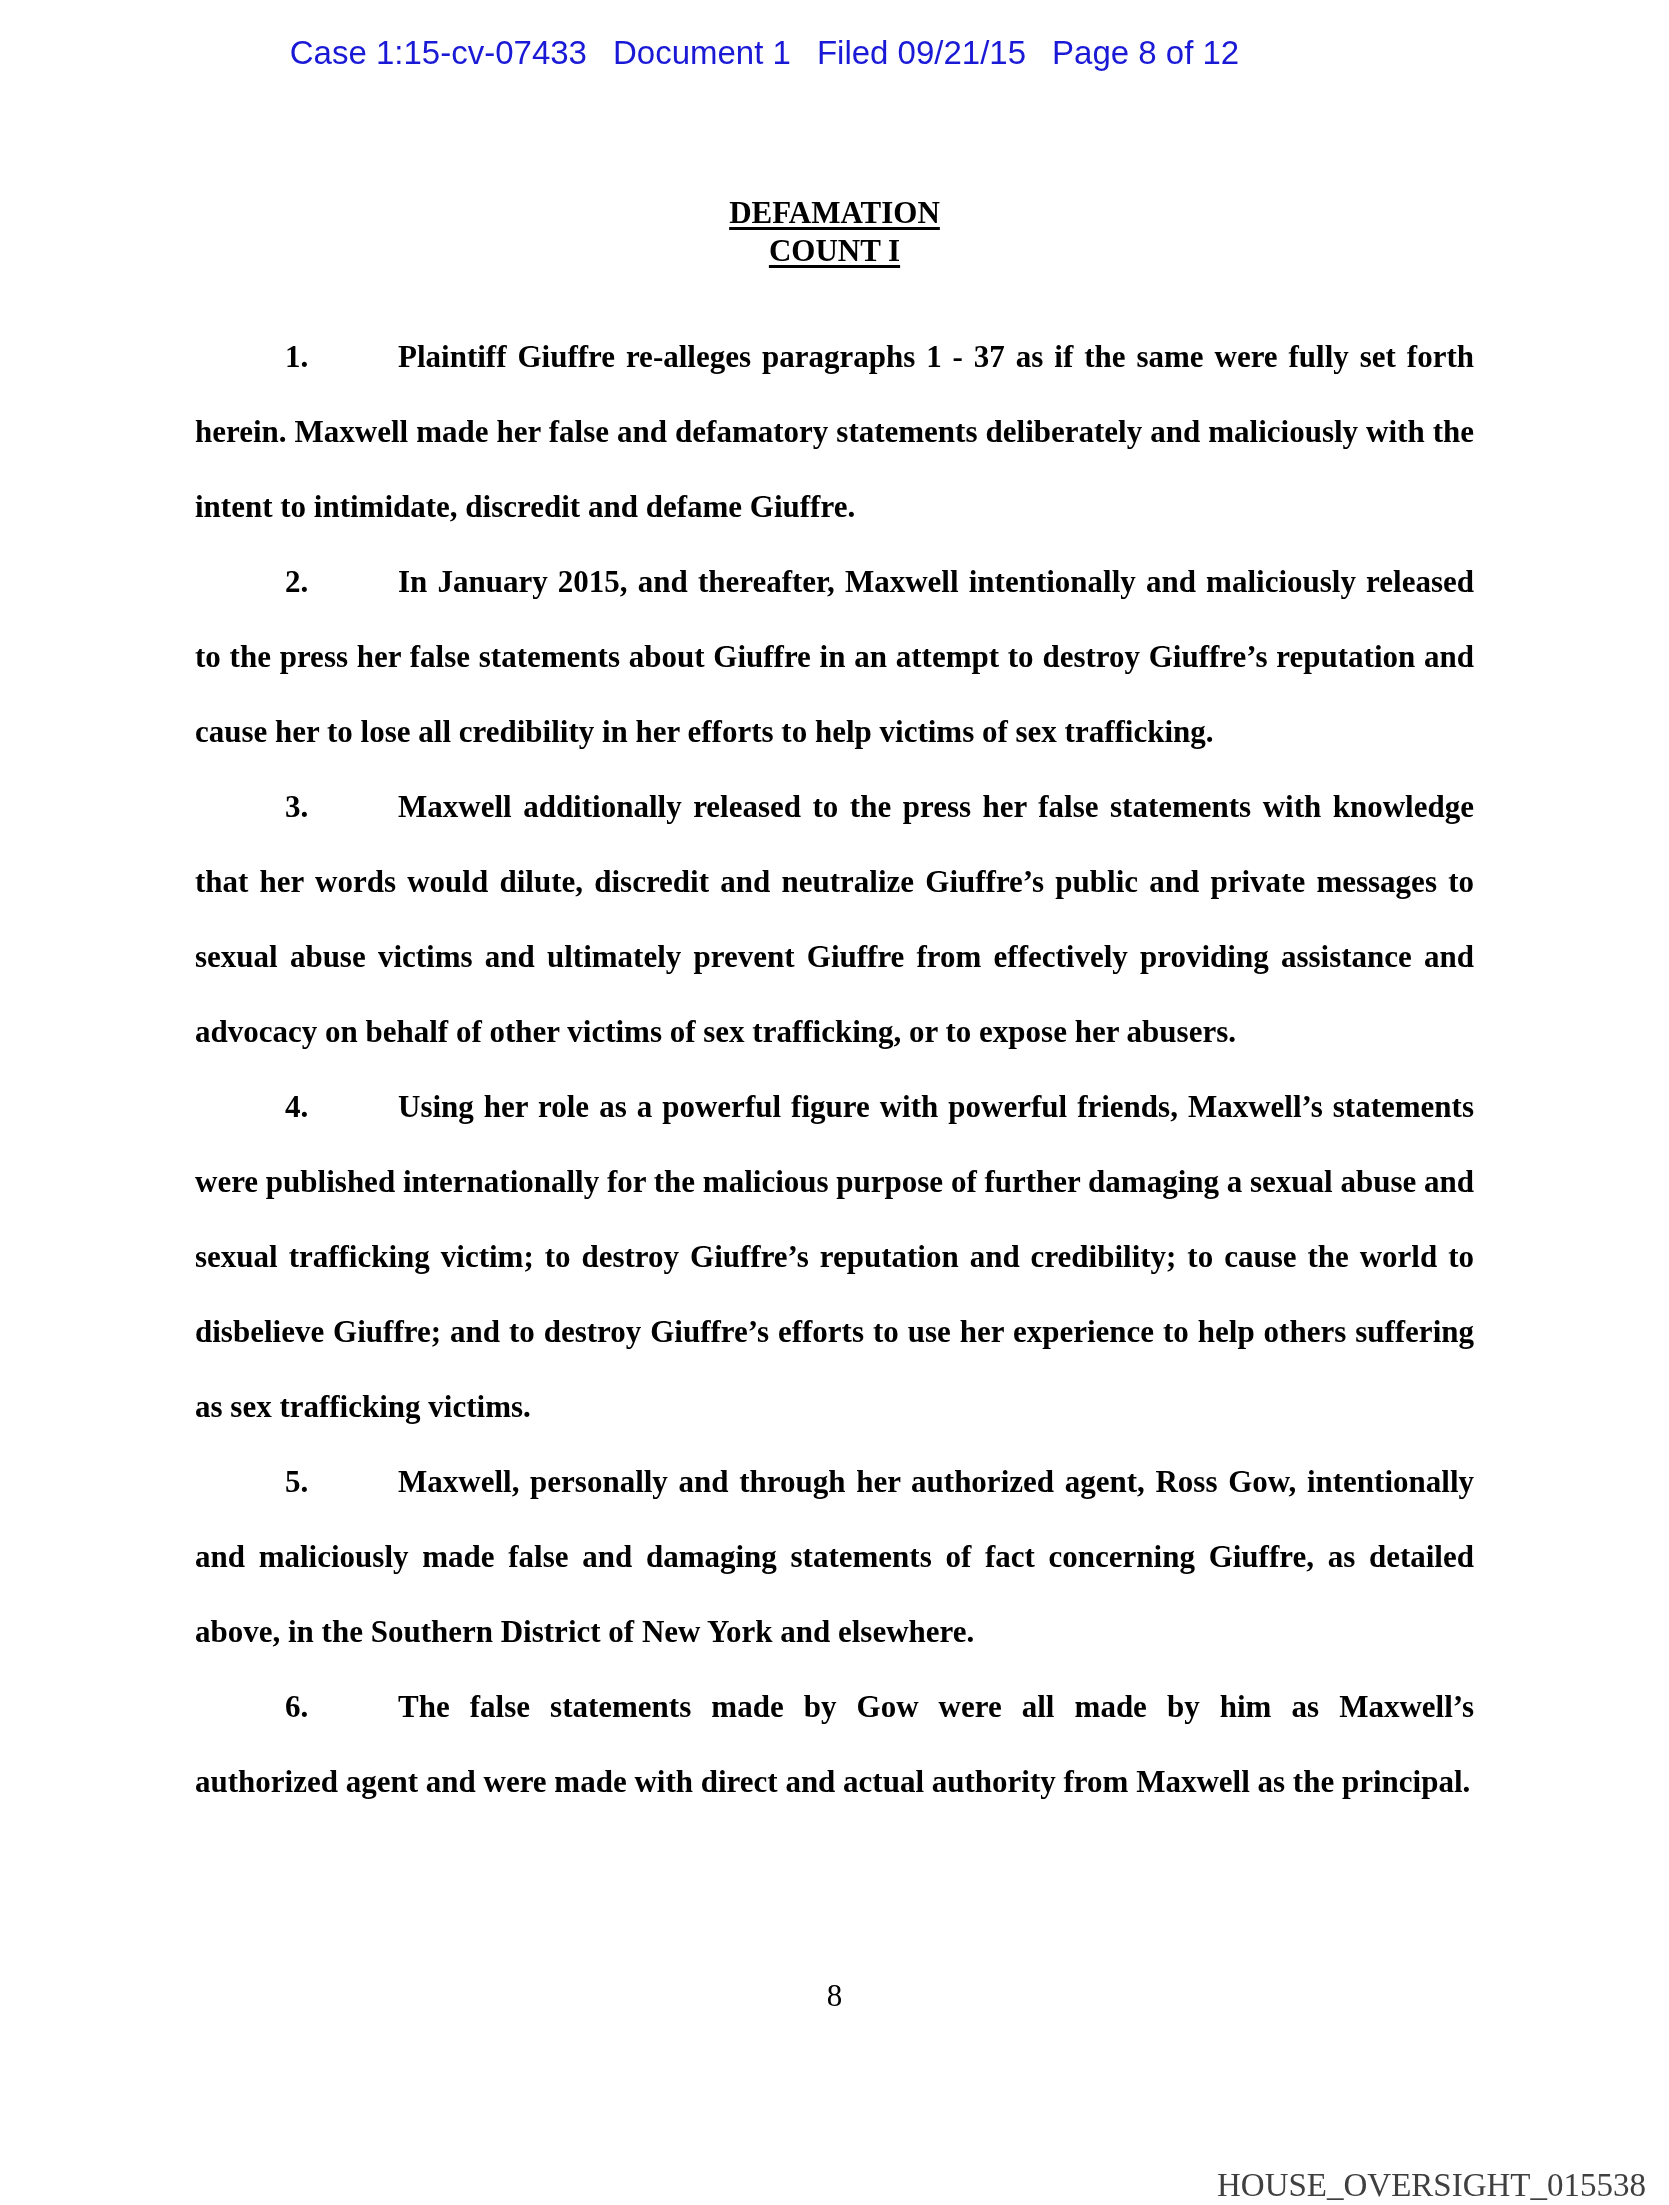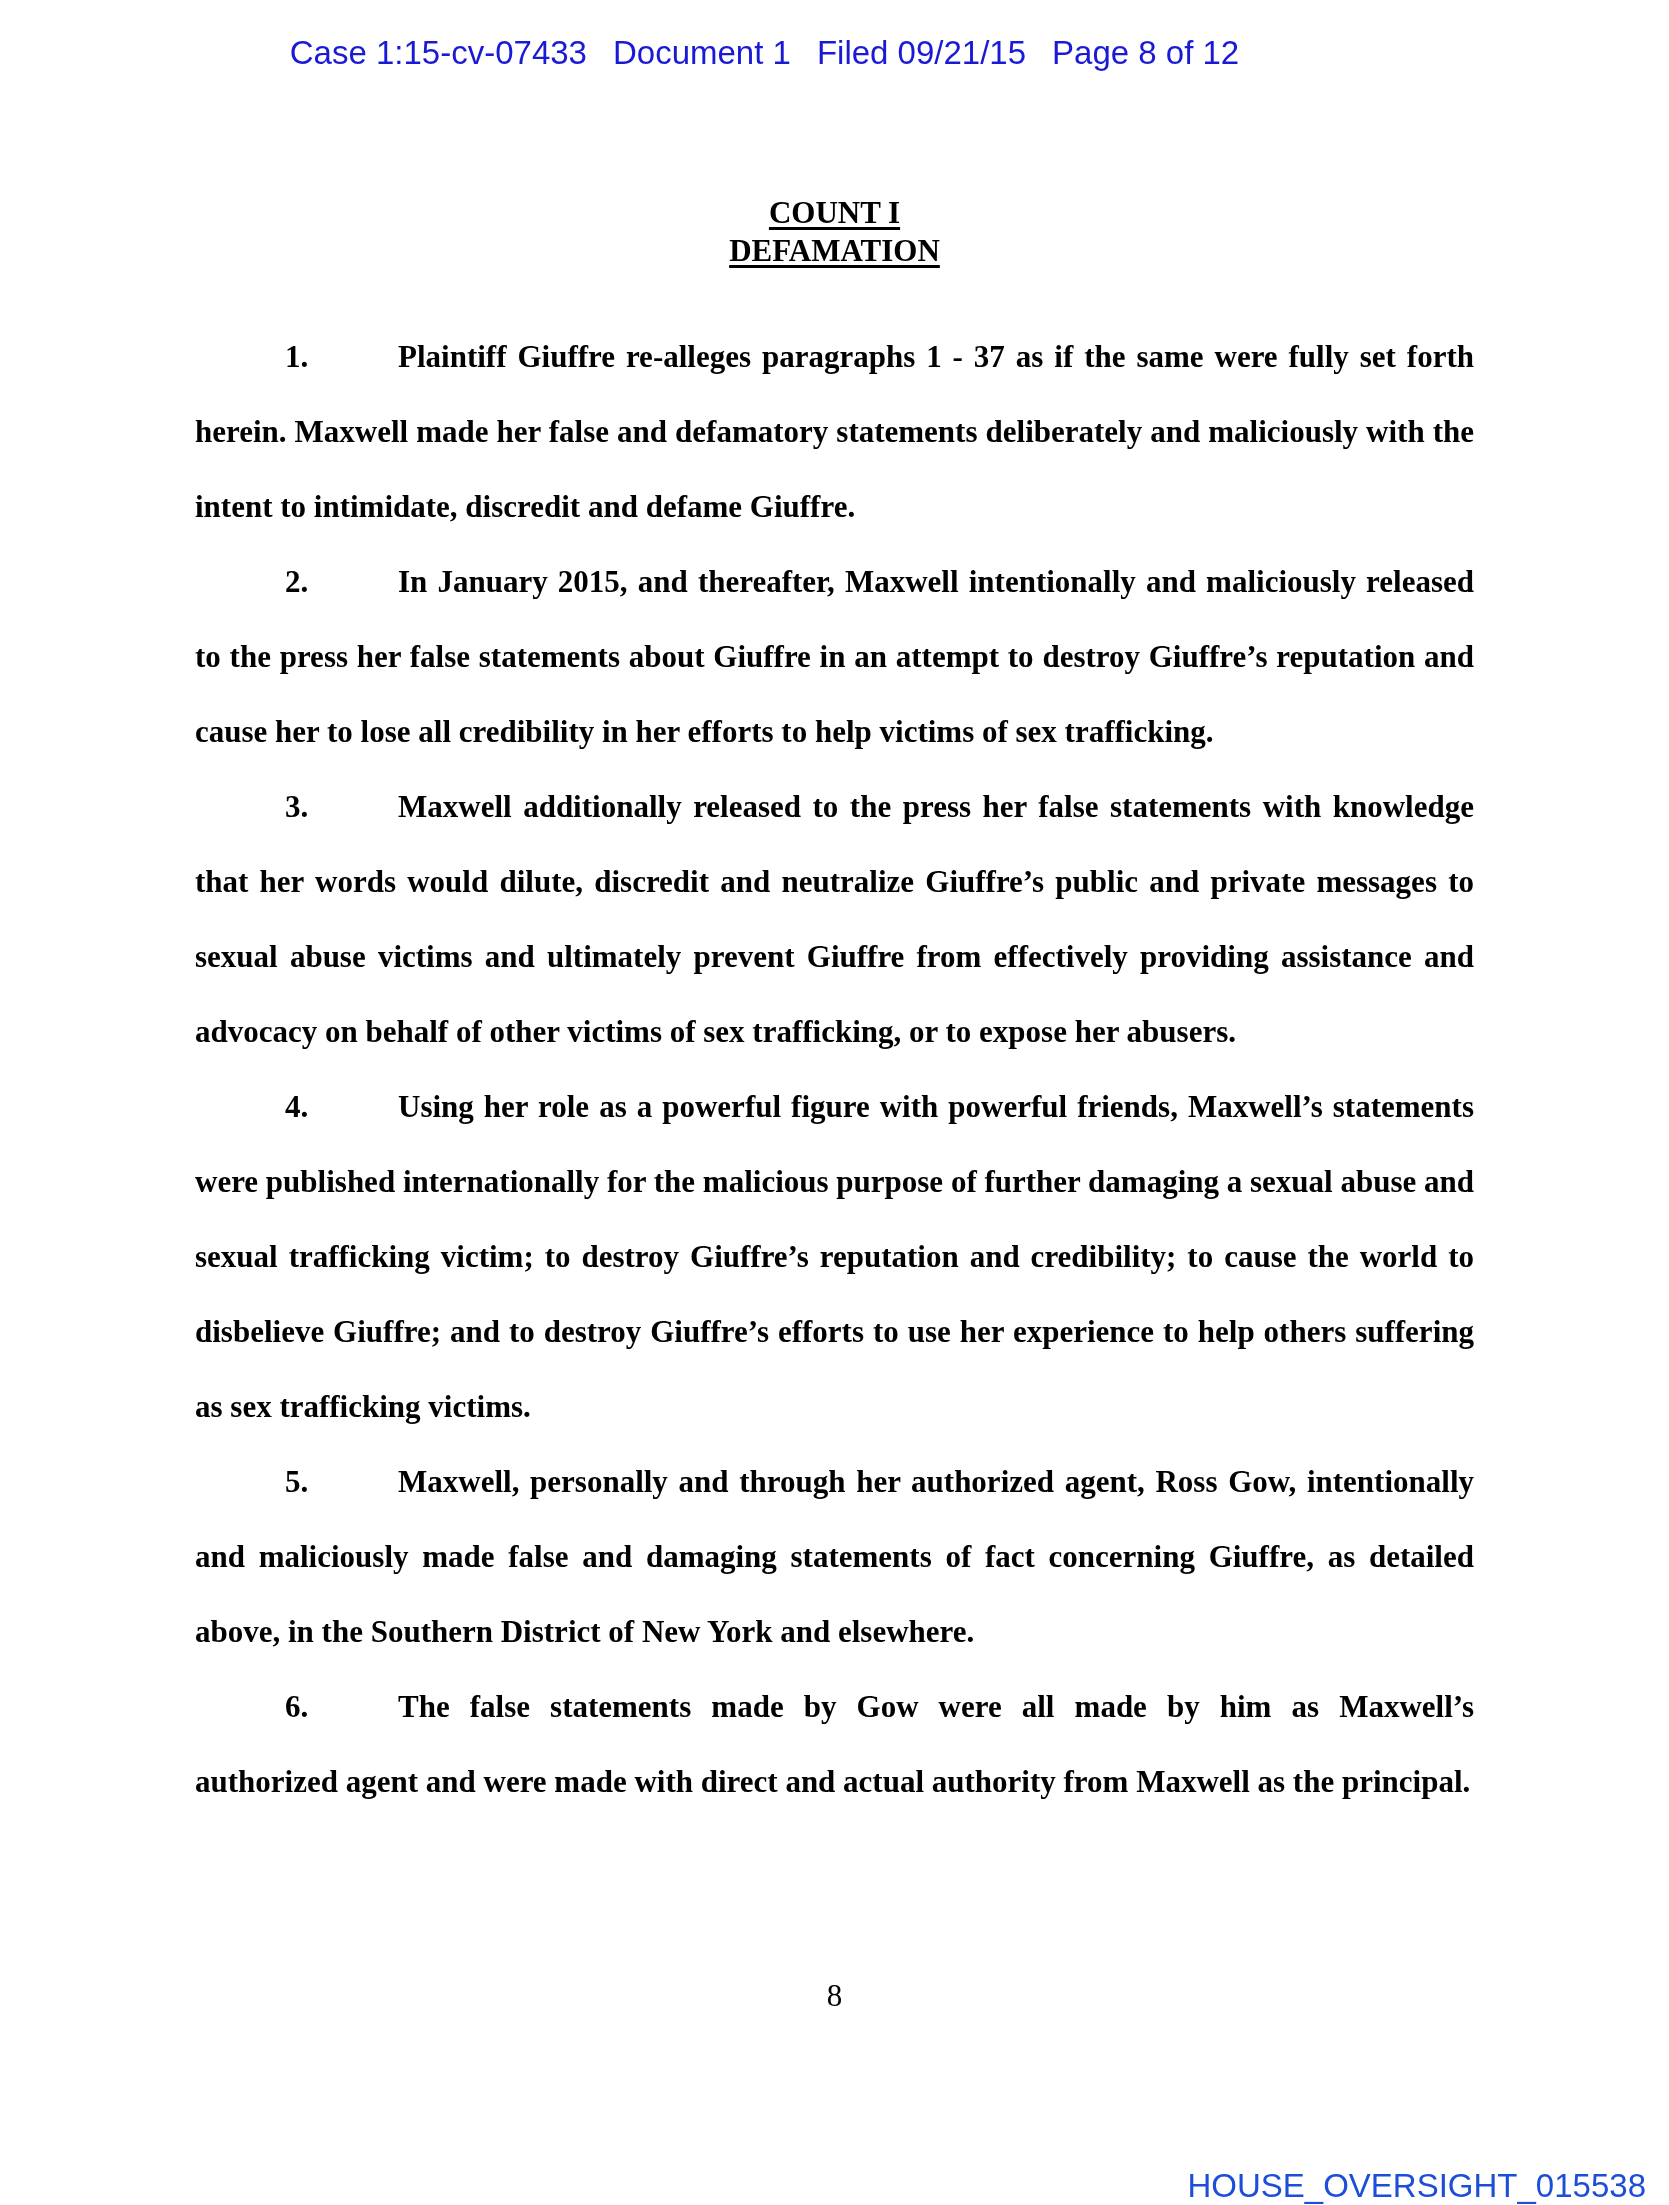--- a/index.html
+++ b/index.html
@@ -70,33 +70,33 @@
     top: 1978px;
     left: 0;
     width: 1669px;
     text-align: center;
     font-size: 31px;
   }
   .bates {
     position: absolute;
     top: 2167px;
     right: 23px;
-    font-family: Liberation Sans, sans-serif;
+    font-family: Liberation Serif, serif;
     font-size: 33px;
-    color: #1d4ed8;
+    color: #404040;
   }
 </style>
 </head>
 <body>
 
 <div class="header-stamp"><span>Case 1:15-cv-07433</span><span>Document 1</span><span>Filed 09/21/15</span><span>Page 8 of 12</span></div>
 
 <div class="headings">
+  <div><span>DEFAMATION</span></div>
   <div><span>COUNT I</span></div>
-  <div><span>DEFAMATION</span></div>
 </div>
 
 <div class="body-text">
   <p class="para"><span class="num">1.</span><span>Plaintiff Giuffre re-alleges paragraphs 1 - 37 as if the same were fully set forth herein.  Maxwell made her false and defamatory statements deliberately and maliciously with the intent to intimidate, discredit and defame Giuffre.</span></p>
   <p class="para"><span class="num">2.</span><span>In January 2015, and thereafter, Maxwell intentionally and maliciously released to the press her false statements about Giuffre in an attempt to destroy Giuffre’s reputation and cause her to lose all credibility in her efforts to help victims of sex trafficking.</span></p>
   <p class="para"><span class="num">3.</span><span>Maxwell additionally released to the press her false statements with knowledge that her words would dilute, discredit and neutralize Giuffre’s public and private messages to sexual abuse victims and ultimately prevent Giuffre from effectively providing assistance and advocacy on behalf of other victims of sex trafficking, or to expose her abusers.</span></p>
   <p class="para"><span class="num">4.</span><span>Using her role as a powerful figure with powerful friends, Maxwell’s statements were published internationally for the malicious purpose of further damaging a sexual abuse and sexual trafficking victim; to destroy Giuffre’s reputation and credibility; to cause the world to disbelieve Giuffre; and to destroy Giuffre’s efforts to use her experience to help others suffering as sex trafficking victims.</span></p>
   <p class="para"><span class="num">5.</span><span>Maxwell, personally and through her authorized agent, Ross Gow, intentionally and maliciously made false and damaging statements of fact concerning Giuffre, as detailed above, in the Southern District of New York and elsewhere.</span></p>
   <p class="para"><span class="num">6.</span><span>The false statements made by Gow were all made by him as Maxwell’s authorized agent and were made with direct and actual authority from Maxwell as the principal.</span></p>
 </div>

